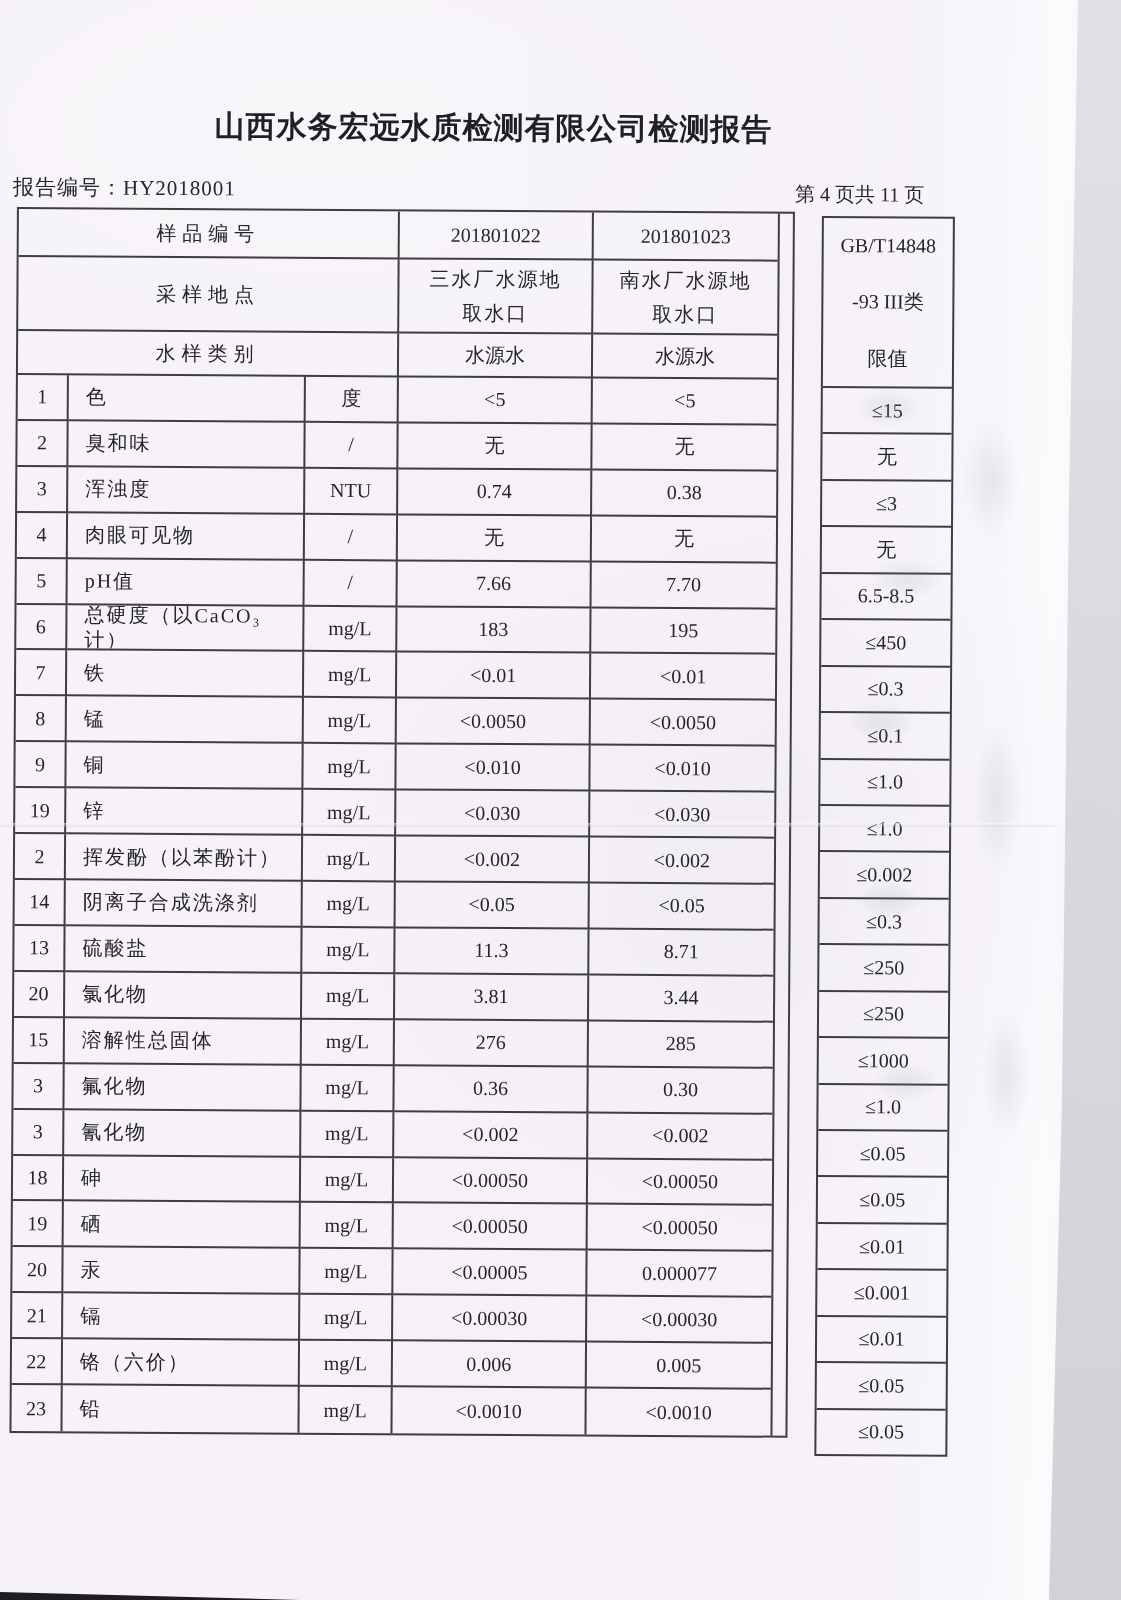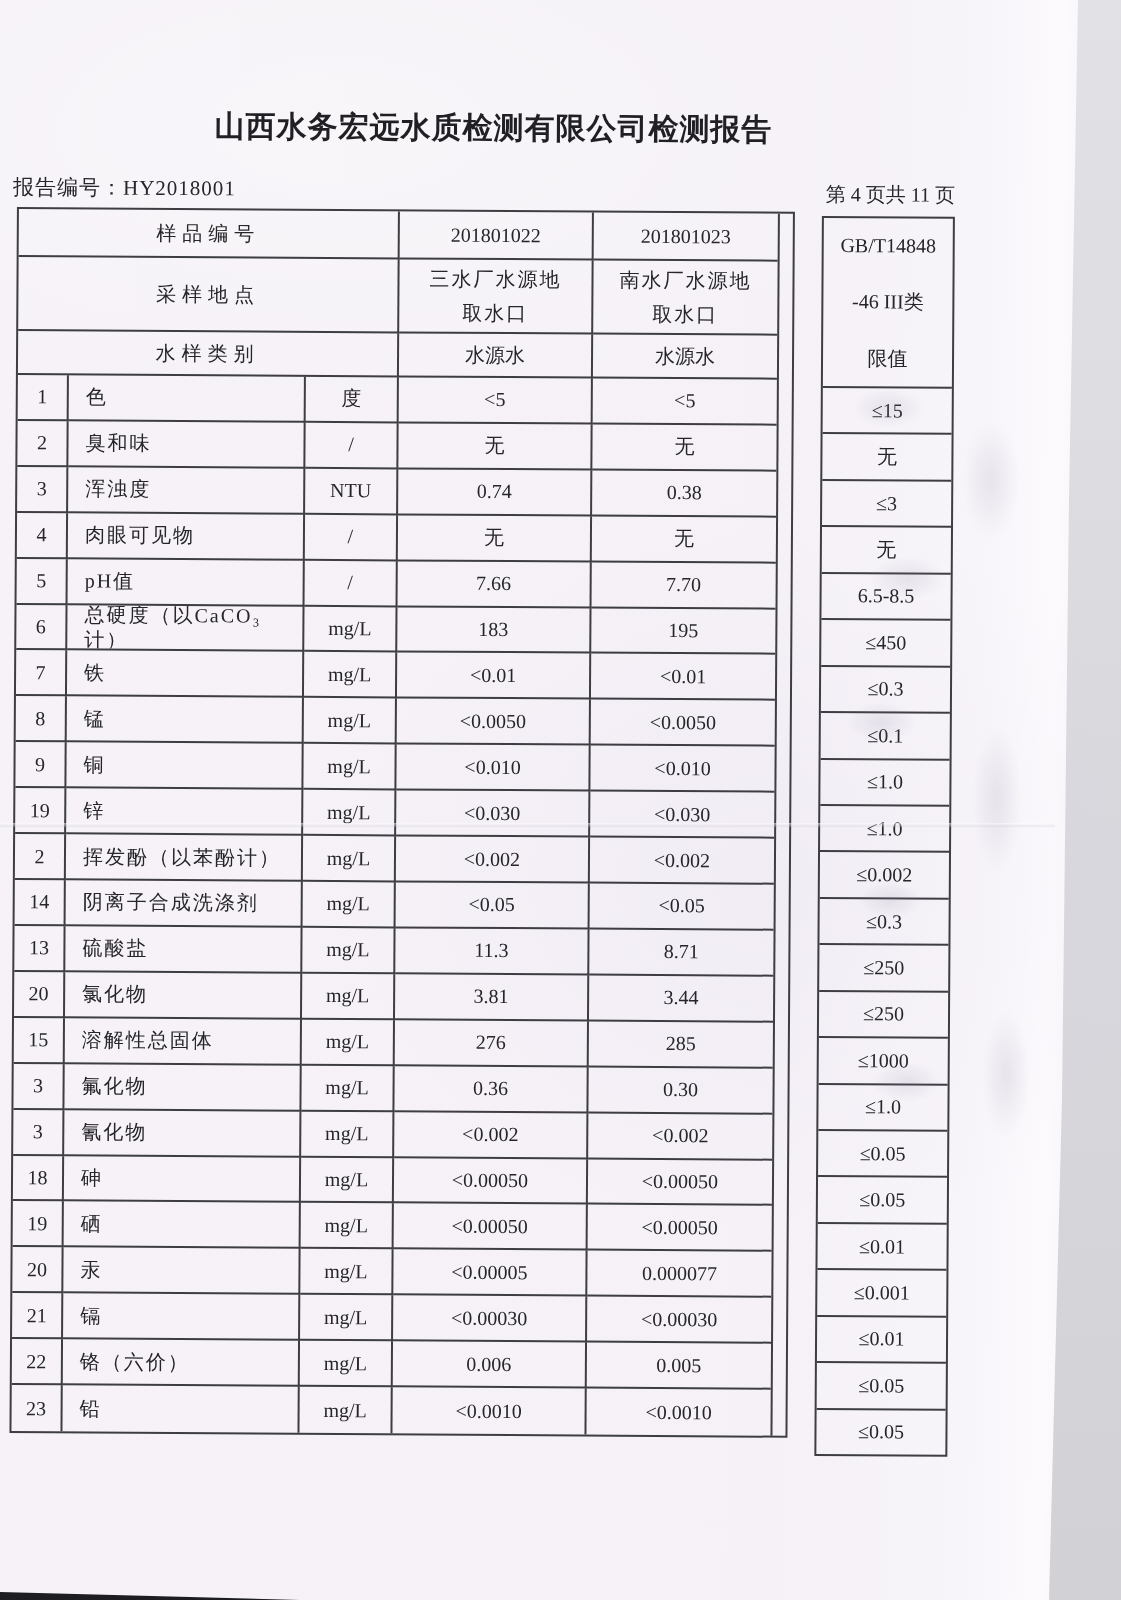--- a/index.html
+++ b/index.html
@@ -30,21 +30,21 @@
     position:absolute;left:0;top:1592px;width:300px;height:8px;
     background:#1d1d22;clip-path:polygon(0 0,100% 100%,0 100%);
   }
   .content{transform:rotate(0.35deg);transform-origin:500px 200px;position:absolute;inset:0;}
   .title{
     position:absolute;left:213px;top:108px;width:560px;
     font-family:"Liberation Sans","DejaVu Sans",sans-serif;
     font-weight:700;font-size:30px;letter-spacing:1px;color:#1f1f24;text-align:center;
   }
   .report-no{position:absolute;left:13px;top:176px;font-size:21px;color:#26262a;letter-spacing:1px;}
-  .page-num{position:absolute;left:795px;top:179px;width:160px;font-size:20px;color:#26262a;text-align:right;}
+  .page-num{position:absolute;left:795px;top:179px;width:160px;font-size:20px;color:#26262a;text-align:left;}
   
   .main-table{
     position:absolute;left:17px;top:210px;width:778px;height:1226px;
     box-sizing:border-box;border:2px solid #3d3d42;display:flex;color:#26262a;
   }
   .grid{
     width:759px;display:grid;
     grid-template-columns:51px 237px 93px 194px 184px;
     grid-template-rows:48px 74px 44px repeat(23,1fr);
   }
@@ -224,21 +224,21 @@
           <div class="cell c-unit">mg/L</div>
           <div class="cell c-v1">&lt;0.0010</div>
           <div class="cell c-v2">&lt;0.0010</div>
         </div>
       <div class="channel"></div>
     </div>
 
     <div class="limit-strip">
       <div class="limit-head">
         <span>GB/T14848</span>
-        <span>-46 III类</span>
+        <span>-93 III类</span>
         <span>限值</span>
       </div>
 
     <div class="limit-cell">≤15</div>
         <div class="limit-cell">无</div>
         <div class="limit-cell">≤3</div>
         <div class="limit-cell">无</div>
         <div class="limit-cell">6.5-8.5</div>
         <div class="limit-cell">≤450</div>
         <div class="limit-cell">≤0.3</div>

